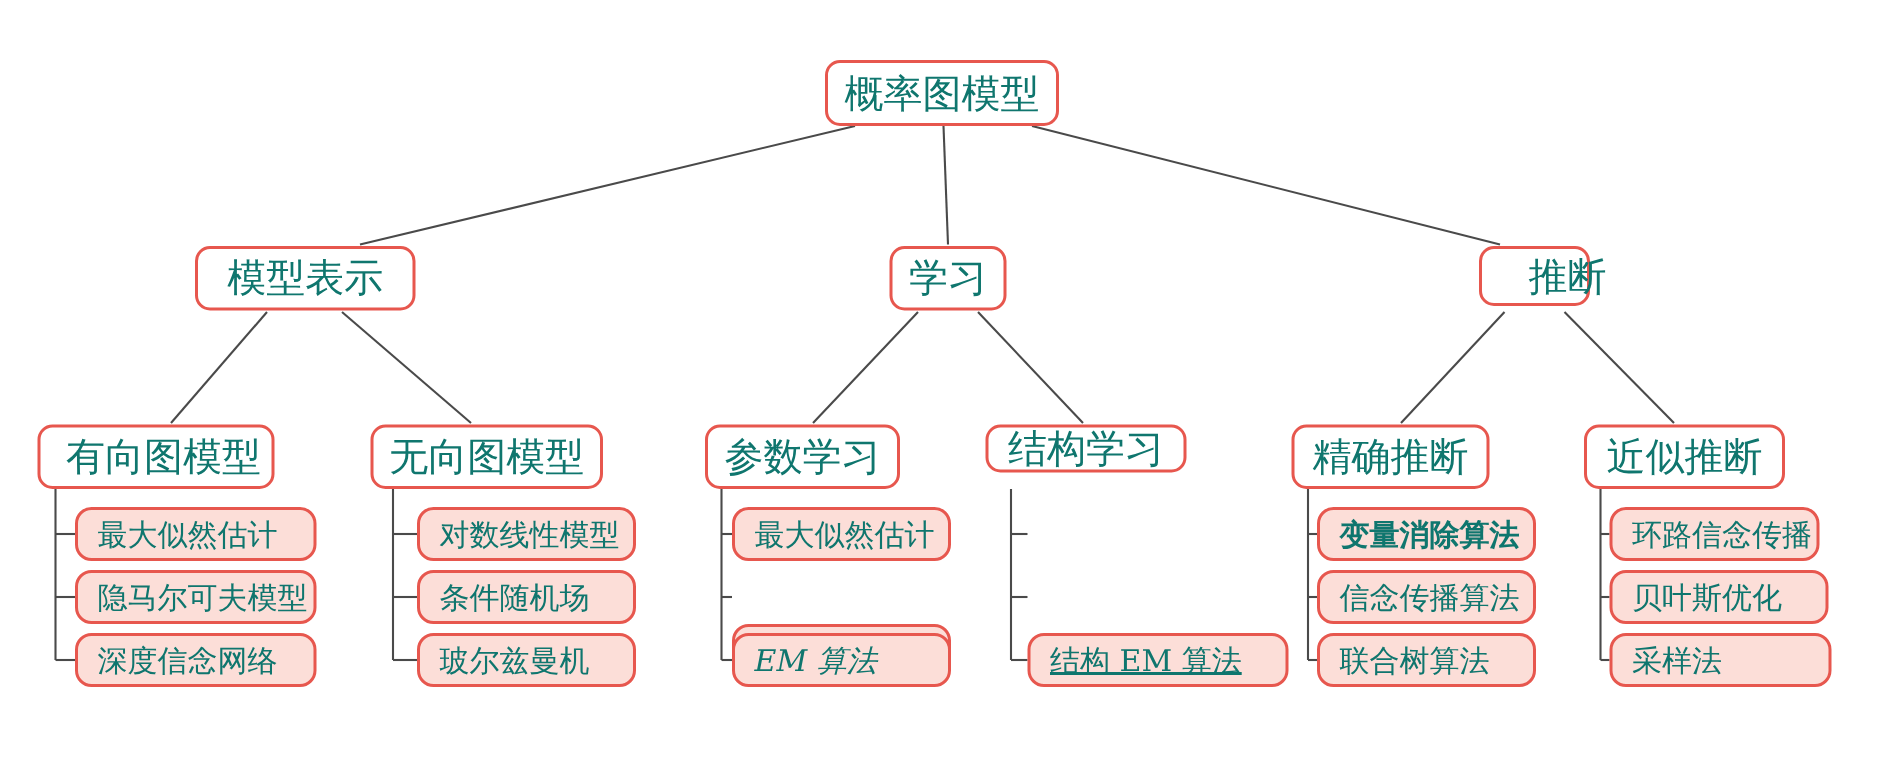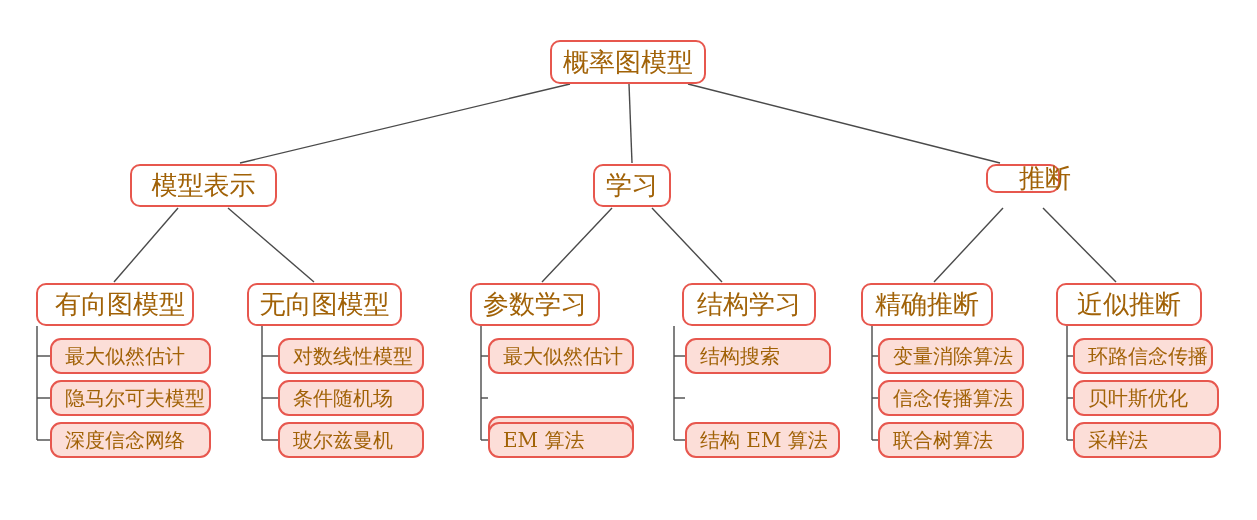--- a/index.html
+++ b/index.html
@@ -4,21 +4,21 @@
 <style>
   html,body{margin:0;padding:0;background:#ffffff;}
   .canvas{
     position:relative;width:1257px;height:520px;background:#ffffff;overflow:hidden;
     font-family:"DejaVu Serif","Liberation Serif",serif;
   }
   .wires{position:absolute;left:0;top:0;width:1257px;height:520px;}
   .wires line{stroke:#4a4a4a;stroke-width:1.4;}
   .node{
     position:absolute;display:flex;align-items:center;box-sizing:border-box;
-    border:2px solid #e7574e;color:#a16207;white-space:nowrap;
+    border:2px solid #e7574e;color:#0f766e;white-space:nowrap;
   }
   .branch{background:#ffffff;border-radius:10px;justify-content:center;font-size:26px;}
   .leaf{background:#fcded8;border-radius:11px;justify-content:flex-start;font-size:20px;padding-left:13px;}
 </style>
 </head>
 <body>
 
 <div class="canvas">
 
   <svg class="wires" viewBox="0 0 1257 520">
@@ -62,45 +62,44 @@
     <line x1="1067" y1="326" x2="1067" y2="440"></line>
     <line x1="1067" y1="356" x2="1073" y2="356"></line>
     <line x1="1067" y1="398" x2="1073" y2="398"></line>
     <line x1="1067" y1="440" x2="1073" y2="440"></line>
   </svg>
 
   <div class="node branch" style="left:550px;top:40px;width:156px;height:44px;">概率图模型</div>
 
   <div class="node branch" style="left:130px;top:164px;width:147px;height:43px;">模型表示</div>
   <div class="node branch" style="left:593px;top:164px;width:78px;height:43px;">学习</div>
-  <div class="node branch" style="left:986px;top:164px;width:74px;height:29px;padding-left:44px;">推断</div>
+  <div class="node branch" style="left:986px;top:164px;width:74px;height:40px;padding-left:44px;">推断</div>
 
-  <div class="node branch" style="left:36px;top:283px;width:158px;height:43px;padding-left:10px;">有向图模型</div>
+  <div class="node branch" style="left:25px;top:283px;width:158px;height:43px;padding-left:10px;">有向图模型</div>
   <div class="node branch" style="left:247px;top:283px;width:155px;height:43px;font-family:Liberation Mono, monospace;">无向图模型</div>
   <div class="node branch" style="left:470px;top:283px;width:130px;height:43px;">参数学习</div>
-  <div class="node branch" style="left:682px;top:283px;width:134px;height:43px;">结构学习</div>
+  <div class="node branch" style="left:657px;top:283px;width:134px;height:32px;">结构学习</div>
   <div class="node branch" style="left:861px;top:283px;width:132px;height:43px;">精确推断</div>
-  <div class="node branch" style="left:1056px;top:283px;width:146px;height:43px;">近似推断</div>
+  <div class="node branch" style="left:1056px;top:283px;width:134px;height:43px;">近似推断</div>
 
   <div class="node leaf" style="left:50px;top:338px;width:161px;height:36px;">最大似然估计</div>
   <div class="node leaf" style="left:50px;top:380px;width:161px;height:36px;">隐马尔可夫模型</div>
   <div class="node leaf" style="left:50px;top:422px;width:161px;height:36px;">深度信念网络</div>
 
   <div class="node leaf" style="left:278px;top:338px;width:146px;height:36px;">对数线性模型</div>
   <div class="node leaf" style="left:278px;top:380px;width:146px;height:36px;">条件随机场</div>
   <div class="node leaf" style="left:278px;top:422px;width:146px;height:36px;">玻尔兹曼机</div>
 
   <div class="node leaf" style="left:488px;top:338px;width:146px;height:36px;">最大似然估计</div>
   <div class="node leaf" style="left:488px;top:380px;width:146px;height:36px;margin-top:36px;">最大后验</div>
-  <div class="node leaf" style="left:488px;top:422px;width:146px;height:36px;">EM 算法</div>
+  <div class="node leaf" style="left:488px;top:422px;width:146px;height:36px;font-style:italic;">EM 算法</div>
 
-  <div class="node leaf" style="left:685px;top:338px;width:146px;height:36px;">结构搜索</div>
-  <div class="node leaf" style="left:685px;top:422px;width:155px;height:36px;">结构 EM 算法</div>
+  <div class="node leaf" style="left:685px;top:422px;width:174px;height:36px;text-decoration:underline;">结构 EM 算法</div>
 
-  <div class="node leaf" style="left:878px;top:338px;width:146px;height:36px;">变量消除算法</div>
+  <div class="node leaf" style="left:878px;top:338px;width:146px;height:36px;font-weight:bold;">变量消除算法</div>
   <div class="node leaf" style="left:878px;top:380px;width:146px;height:36px;">信念传播算法</div>
   <div class="node leaf" style="left:878px;top:422px;width:146px;height:36px;text-align:center;">联合树算法</div>
 
   <div class="node leaf" style="left:1073px;top:338px;width:140px;height:36px;">环路信念传播</div>
   <div class="node leaf" style="left:1073px;top:380px;width:146px;height:36px;">贝叶斯优化</div>
   <div class="node leaf" style="left:1073px;top:422px;width:148px;height:36px;">采样法</div>
 
 </div>
 
 </body></html>

